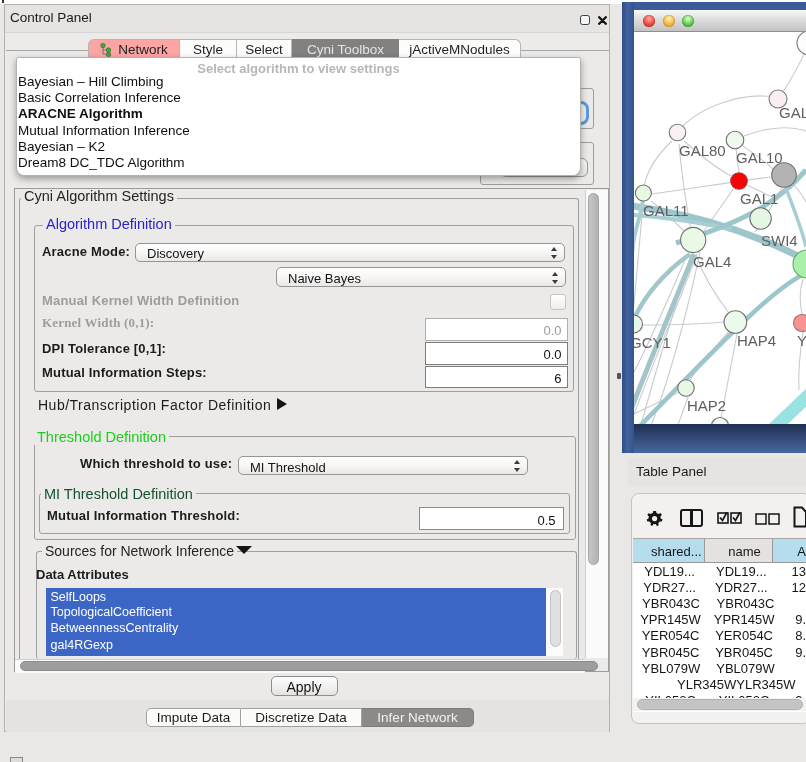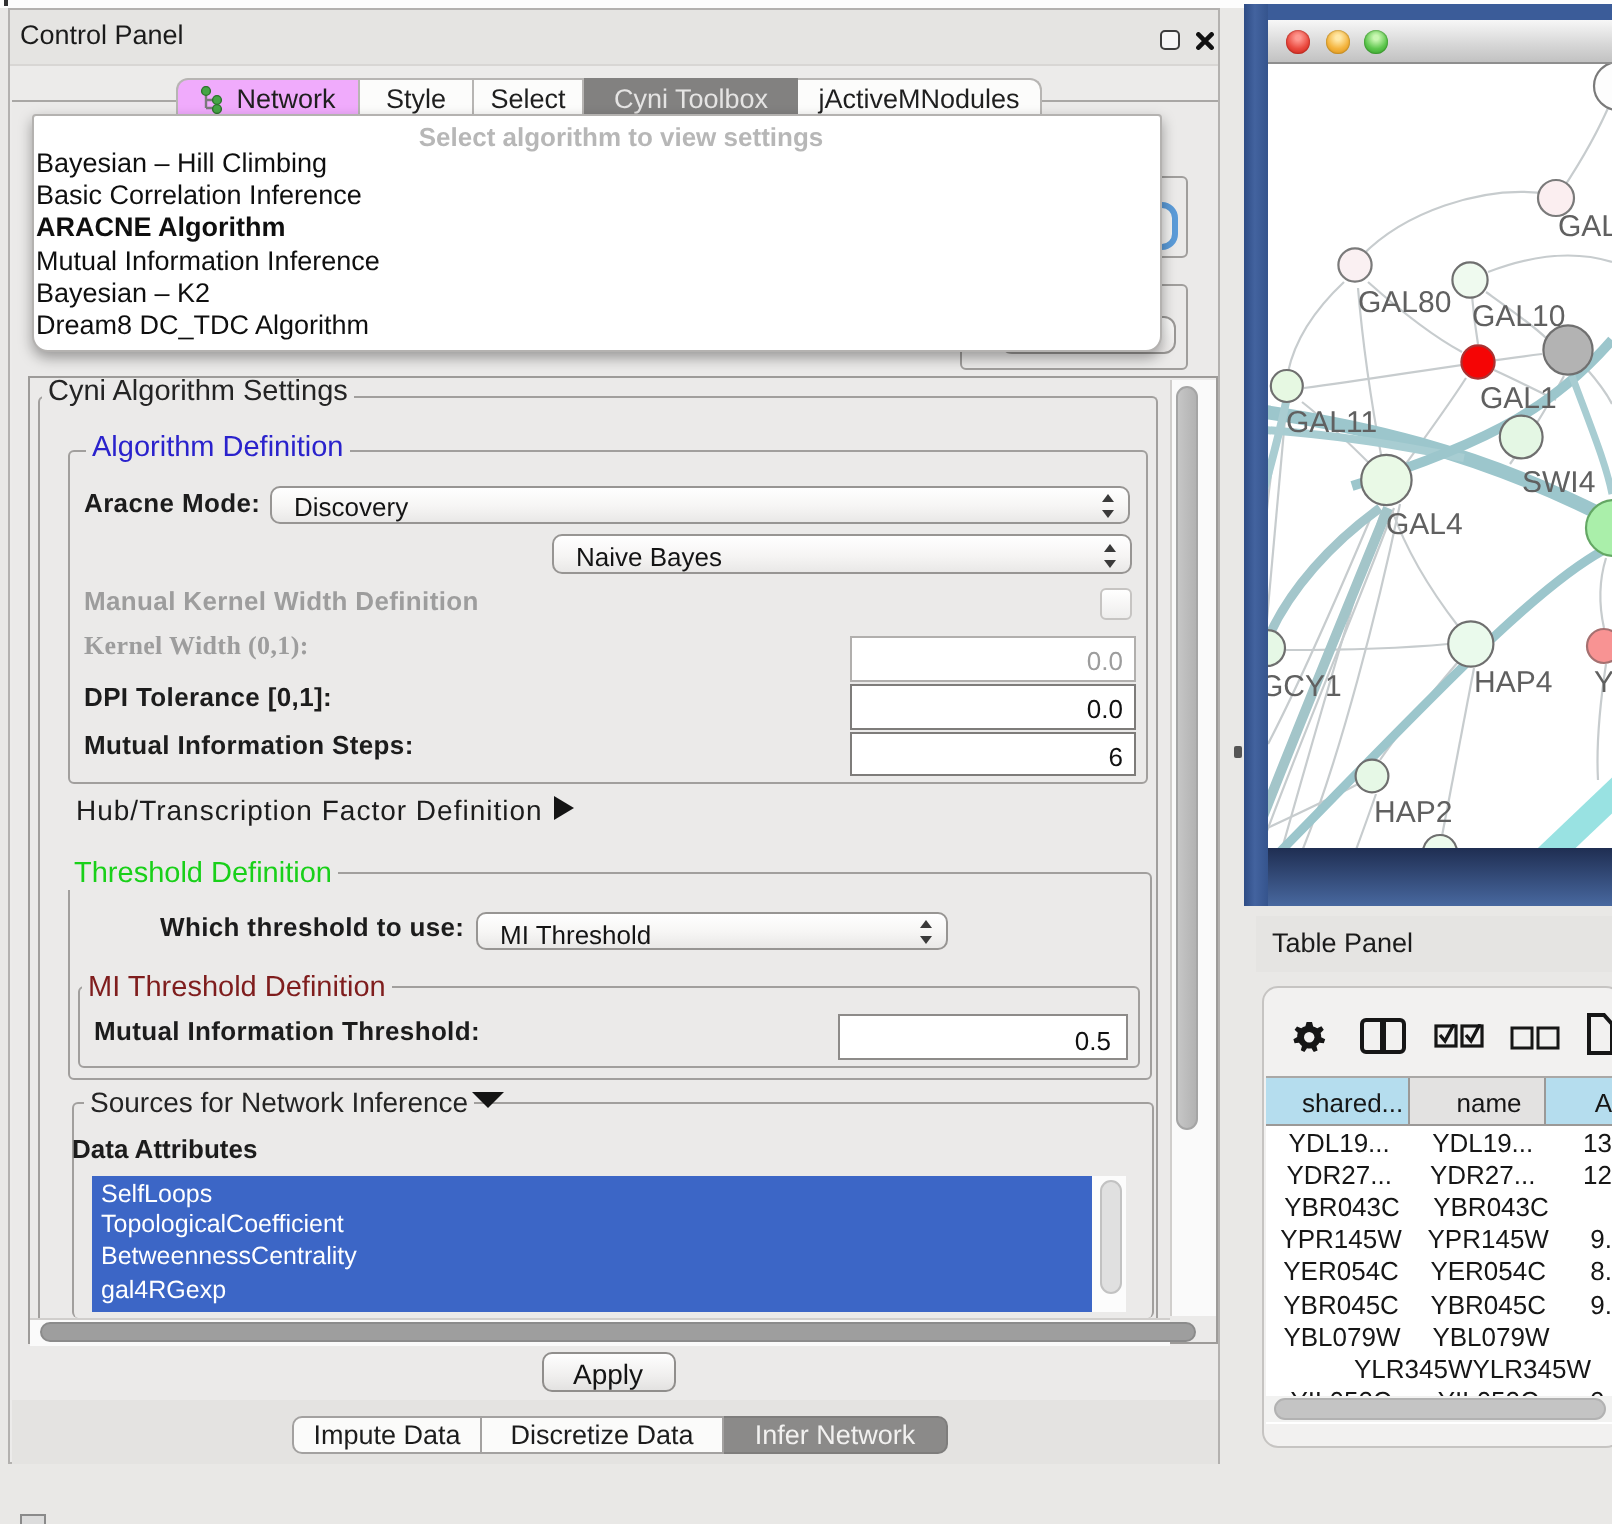--- a/index.html
+++ b/index.html
@@ -37,21 +37,21 @@
 
   <div class="abs" style="left:1px;top:45px;width:603px;height:1px;background:#a9a7a5;"></div>
   <div class="abs" style="left:1px;top:46px;width:603px;height:681px;background:#ebeae9;"></div>
 
   <div class="abs" style="left:475px;top:82.5px;width:114px;height:41px;border:1px solid #a09e9c;border-radius:3px;"></div>
   <div class="abs" style="left:495px;top:95.5px;width:89px;height:24px;border:3px solid #5b9bd8;border-radius:8px;background:#f0f0ef;"></div>
   <div class="abs" style="left:475px;top:136.5px;width:114px;height:43px;border:1px solid #a09e9c;border-radius:3px;"></div>
   <div class="abs" style="left:495px;top:153px;width:88px;height:19px;border:1px solid #9a9896;border-radius:6px;background:linear-gradient(#fafaf9,#eceae9);"></div>
 
   <div class="abs" style="left:83px;top:34px;height:20px;display:flex;font-size:13.5px;color:#1f1f1f;">
-    <div style="width:92px;background:#f0abfc;border:1px solid #b7b5b3;border-bottom:none;border-radius:6px 0 0 0;display:flex;align-items:center;justify-content:center;">
+    <div style="width:92px;background:#fca5a5;border:1px solid #b7b5b3;border-bottom:none;border-radius:6px 0 0 0;display:flex;align-items:center;justify-content:center;">
       <svg width="13" height="14" viewBox="0 0 13 14" style="margin-right:5px;">
         <path d="M3 3 L3 11 M3 7 L8 7 M3 11 L8 11" stroke="#7a7a7a" stroke-width="1.2" fill="none"></path>
         <circle cx="3" cy="2.5" r="2.2" fill="#46a546" stroke="#2c742c" stroke-width=".7"></circle>
         <circle cx="8.5" cy="7" r="2.2" fill="#46a546" stroke="#2c742c" stroke-width=".7"></circle>
         <circle cx="8.5" cy="11.5" r="2.2" fill="#46a546" stroke="#2c742c" stroke-width=".7"></circle>
       </svg>
       Network</div>
     <div style="width:57px;background:#fcfcfb;border:1px solid #b7b5b3;border-bottom:none;border-left:none;display:flex;align-items:center;justify-content:center;">Style</div>
     <div style="width:55px;background:#fcfcfb;border:1px solid #b7b5b3;border-bottom:none;border-left:none;display:flex;align-items:center;justify-content:center;">Select</div>
     <div style="width:107px;background:#828180;border:1px solid #828180;border-bottom:none;color:#e5e4e3;display:flex;align-items:center;justify-content:center;">Cyni Toolbox</div>
@@ -95,27 +95,27 @@
   <div class="lbl" style="left:37px;top:361px;">Mutual Information Steps:</div>
   <div class="field" style="left:419.5px;top:360.5px;width:143px;height:22.5px;border:1px solid #7e7c7a;padding:4px 5px 0 0;">6</div>
 
   <div class="abs" style="left:33px;top:393px;font-size:14px;line-height:14px;letter-spacing:.5px;color:#1c1c1c;">Hub/Transcription Factor Definition</div>
   <div class="abs" style="left:272px;top:392.5px;width:0;height:0;border-top:6px solid transparent;border-bottom:6px solid transparent;border-left:10px solid #141414;"></div>
 
   <div class="group" style="left:28.5px;top:431px;width:542px;height:104px;"></div>
   <div class="gtitle" style="left:29px;top:425px;color:#19d019;">Threshold Definition</div>
 
   <div class="lbl" style="left:75px;top:452px;">Which threshold to use:</div>
-  <div class="combo" style="left:233px;top:451px;width:236px;height:18.5px;">
+  <div class="combo" style="left:233px;top:451px;width:290px;height:18.5px;">
     <div class="ctext">MI Threshold</div>
       <div class="spin" style="top:3px;"></div>
     </div>
 
   <div class="group" style="left:34px;top:487.5px;width:531px;height:41px;"></div>
-  <div class="gtitle" style="left:36px;top:481.5px;color:#7f1d1d;">MI Threshold Definition</div>
+  <div class="gtitle" style="left:36px;top:481.5px;color:#14532d;">MI Threshold Definition</div>
 
   <div class="lbl" style="left:42px;top:504px;">Mutual Information Threshold:</div>
   <div class="field" style="left:414px;top:501.5px;width:144.5px;height:23.5px;border:1px solid #8d8b89;padding:5px 7px 0 0;">0.5</div>
 
   <div class="group" style="left:30.5px;top:546px;width:541px;height:108px;border-bottom:none;"></div>
   <div class="gtitle" style="left:37px;top:539px;font-size:14px;line-height:14px;">Sources for Network Inference</div>
   <div class="abs" style="left:231px;top:541px;width:0;height:0;border-left:8px solid transparent;border-right:8px solid transparent;border-top:8px solid #141414;"></div>
 
   <div class="lbl" style="left:31px;top:563px;letter-spacing:0;">Data Attributes</div>
 
@@ -132,21 +132,21 @@
   <div class="abs" style="left:265.5px;top:670.5px;width:67px;height:20px;background:linear-gradient(#fefefe,#f0efee 60%,#e3e2e1);border:1px solid #908e8c;border-radius:5px;text-align:center;font-size:14px;color:#141414;padding-top:2px;">Apply</div>
 
   <div class="abs" style="left:141px;top:703px;height:19px;display:flex;font-size:13.5px;color:#1c1c1c;">
     <div style="width:95px;background:#fbfbfa;border:1px solid #a3a1a0;border-radius:5px 0 0 5px;display:flex;align-items:center;justify-content:center;">Impute Data</div>
     <div style="width:121px;background:#fbfbfa;border:1px solid #a3a1a0;border-left:none;display:flex;align-items:center;justify-content:center;">Discretize Data</div>
     <div style="width:112px;background:#8b8a89;border:1px solid #7e7d7c;border-left:none;border-radius:0 5px 5px 0;color:#f2f1f0;display:flex;align-items:center;justify-content:center;">Infer Network</div>
   </div>
 </div>
 
 <div class="abs" style="left:16px;top:57px;width:565px;height:119px;background:#ffffff;border:1px solid #b4b2b0;border-radius:2px 2px 8px 8px;box-shadow:0 3px 7px rgba(0,0,0,.35);font-size:13.5px;color:#0f0f0f;">
-  <div style="position:absolute;left:12px;top:3px;width:100%;text-align:center;color:#b7b7b7;font-weight:bold;font-size:13px;">Select algorithm to view settings</div>
+  <div style="position:absolute;left:0;top:3px;width:100%;text-align:center;color:#b7b7b7;font-weight:bold;font-size:13px;">Select algorithm to view settings</div>
   <div style="position:absolute;left:1px;top:16px;line-height:16.2px;">Bayesian – Hill Climbing<br>Basic Correlation Inference<br><b>ARACNE Algorithm</b><br>Mutual Information Inference<br>Bayesian – K2<br>Dream8 DC_TDC Algorithm</div>
 </div>
 
 <div class="abs" style="left:617px;top:373px;width:4px;height:6px;background:#555;border-radius:1px;"></div>
 
 <div class="abs" style="left:622px;top:2px;width:184px;height:451px;background:#3b5c99;"></div>
 <div class="abs" style="left:622px;top:2px;width:12px;height:451px;background:linear-gradient(90deg,#2e4c85,#43639f 45%,#35548d);"></div>
 <div class="abs" style="left:634px;top:424px;width:172px;height:29px;background:linear-gradient(#1f2e52,#48689f);"></div>
 
 <div class="abs" style="left:634px;top:10px;width:172px;height:22px;background:linear-gradient(#f7f7f7,#d6d6d6 60%,#c2c2c2);border-bottom:1px solid #8e8e8e;"></div>

